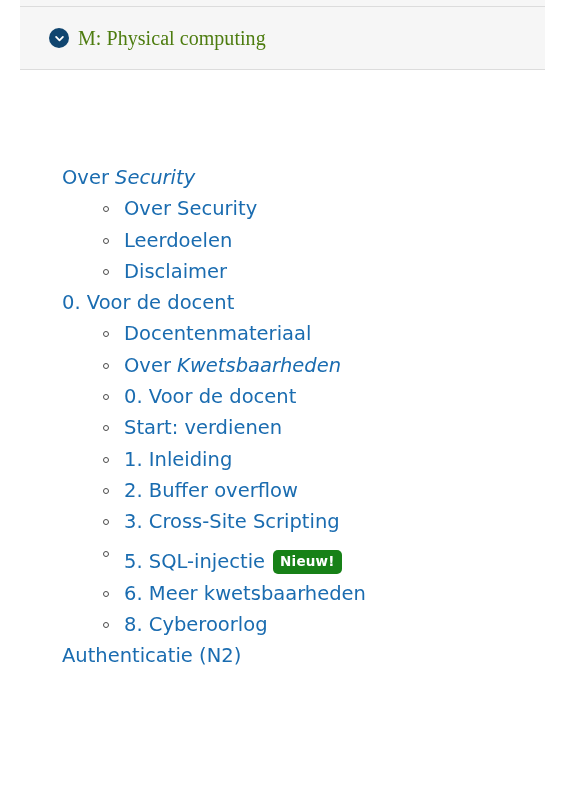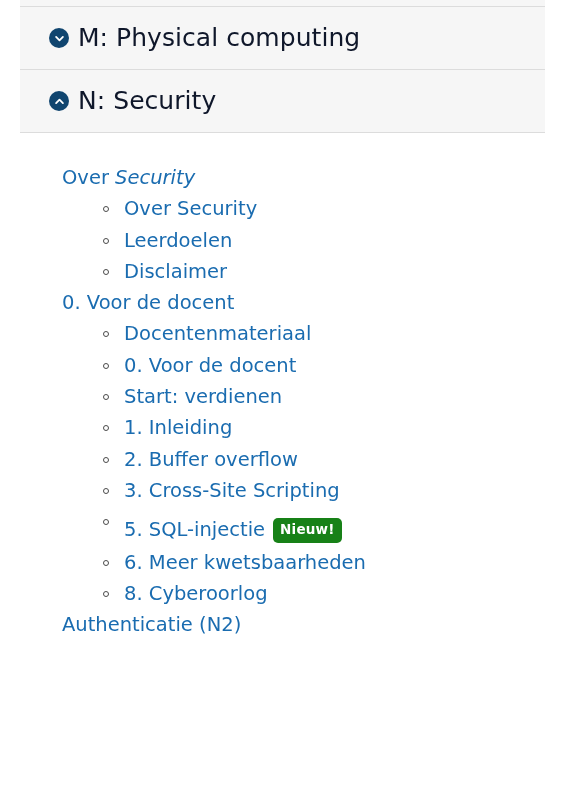--- a/index.html
+++ b/index.html
@@ -59,25 +59,26 @@
     border-radius: 50%;
     background: #10456f;
     display: flex;
     align-items: center;
     justify-content: center;
     margin-right: 9px;
   }
   .acc-icon svg { display: block; }
 
   .acc-title {
-    color: #0f172a;
-    font-size: 25px;
+    color: #4d7c0f;
+    font-size: 20px;
     line-height: 24px;
     letter-spacing: 0.05px;
     white-space: nowrap;
+    font-family: Liberation Serif, serif;
   }
 
   
   .acc-body {
     position: absolute;
     left: 0px;
     top: 134px;
     width: 564px;
     background: #ffffff;
     padding-top: 28px;
@@ -159,30 +160,20 @@
       <div class="acc-header">
         <span class="acc-icon">
           <svg width="11" height="11" viewBox="0 0 12 12" aria-hidden="true">
             <path d="M2.3 4.3 L6 8.0 L9.7 4.3" fill="none" stroke="#ffffff" stroke-width="2" stroke-linecap="round" stroke-linejoin="round"></path>
           </svg>
         </span>
         <span class="acc-title">M: Physical computing</span>
       </div>
     </div>
 
-    <div class="acc-item">
-      <div class="acc-header">
-        <span class="acc-icon">
-          <svg width="11" height="11" viewBox="0 0 12 12" aria-hidden="true">
-            <path d="M2.3 7.7 L6 4.0 L9.7 7.7" fill="none" stroke="#ffffff" stroke-width="2" stroke-linecap="round" stroke-linejoin="round"></path>
-          </svg>
-        </span>
-        <span class="acc-title">N: Security</span>
-      </div>
-    </div>
 
   </div>
 
   <div class="acc-body">
     <ul class="toc">
 
       <li class="group">
         <a class="toc-link" href="#"><span>Over </span><span class="ital">Security</span></a>
         <ul class="toc-sub">
           <li>
@@ -207,20 +198,24 @@
               <span class="bullet"></span>
               <a class="toc-link" href="#">Docentenmateriaal</a>
             </li>
         </ul>
       </li>
 
       <li class="group">
         <ul class="toc-sub">
           <li>
               <span class="bullet"></span>
+              <a class="toc-link" href="#"><span>Over </span><span class="ital">Kwetsbaarheden</span></a>
+            </li>
+          <li>
+              <span class="bullet"></span>
               <a class="toc-link" href="#">0. Voor de docent</a>
             </li>
           <li>
               <span class="bullet"></span>
               <a class="toc-link" href="#">Start: verdienen</a>
             </li>
           <li>
               <span class="bullet"></span>
               <a class="toc-link" href="#">1. Inleiding</a>
             </li>

